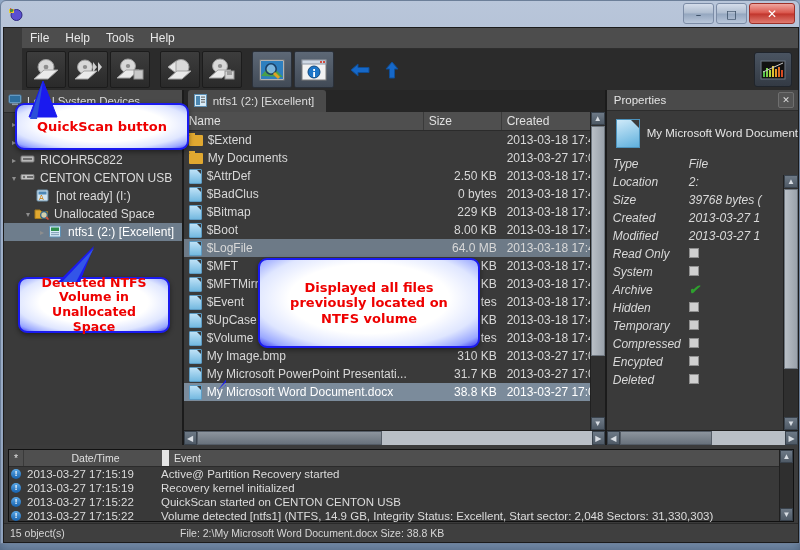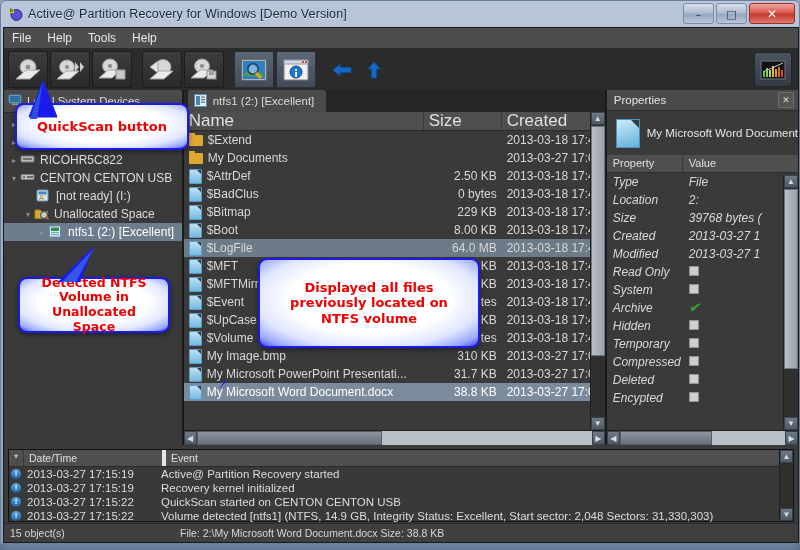--- a/index.html
+++ b/index.html
@@ -53,21 +53,21 @@
     border-color:#9c3028;
   }
   .wbtn i{position:absolute;left:50%;top:50%;transform:translate(-50%,-50%);
     font-style:normal;font-size:11px;color:#20344c;font-family:"DejaVu Sans",sans-serif;}
   .wbtn.close i{color:#fff;font-size:12px;font-weight:bold;}
 
   
   .appbody{
     position:absolute;left:2px;top:26px;width:796px;height:516px;
     background:#3b3b3b;
-    border:1px solid #1b1b1b;box-sizing:border-box;
+    border:1px solid #1b1b1b;box-sizing:border-box;padding-left:18px;
   }
   .menubar{
     height:20px;background:#4d4d4d;display:flex;align-items:center;gap:0px;
     border-bottom:1px solid #2e2e2e;
   }
   .menuitem{
     font-size:12px;color:#e8e8e8;padding:2px 8px;cursor:default;
   }
 
   .toolbar{
@@ -119,21 +119,21 @@
   .trow .ic{width:16px;height:14px;margin-right:4px;flex:none;position:relative;}
   .trow.sel{background:#6e7d8c;}
   .trow.sel .lbl{color:#ffffff;}
   .ind1{padding-left:4px;}
   .ind2{padding-left:18px;}
   .ind3{padding-left:32px;}
 
   
   .lv-head{
     display:flex;height:18px;background:#4f4f4f;border-bottom:1px solid #2b2b2b;
-    font-size:17px;color:#e0e0e0;align-items:center;
+    font-size:12px;color:#e0e0e0;align-items:center;
   }
   .lv-head div{padding-left:5px;box-sizing:border-box;border-right:1px solid #3a3a3a;height:18px;line-height:18px;}
   .col-name{width:240px;}
   .col-size{width:78px;text-align:right;padding-right:4px!important;}
   .col-created{flex:1;}
   .lv-row{display:flex;height:18px;align-items:center;font-size:12px;color:#d8d8d8;}
   .lv-row.sel{background:#7b8b9b;color:#fff;}
   .lv-row .c-name{width:240px;display:flex;align-items:center;gap:5px;padding-left:5px;box-sizing:border-box;white-space:nowrap;overflow:hidden;}
   .lv-row .c-size{width:78px;text-align:right;padding-right:5px;box-sizing:border-box;}
   .lv-row .c-created{flex:1;padding-left:5px;box-sizing:border-box;white-space:nowrap;}
@@ -176,21 +176,21 @@
   .hsb .thumb{position:absolute;top:0;bottom:0;background:linear-gradient(180deg,#8c949d,#69727c);border:1px solid #545c66;box-sizing:border-box;}
 
   
   .logpanel{
     position:absolute;left:4px;right:4px;top:421px;height:73px;
     background:#393939;border:1px solid #111;box-sizing:border-box;
   }
   .log-head{display:flex;height:16px;background:#4f4f4f;font-size:10.5px;color:#e0e0e0;
     align-items:center;border-bottom:1px solid #2b2b2b;}
   .log-head .h1{width:14px;text-align:center;border-right:1px solid #3a3a3a;height:16px;line-height:16px;}
-  .log-head .h2{width:133px;padding-left:5px;border-right:4px solid #e5e5e5;height:16px;line-height:16px;}
+  .log-head .h2{width:133px;padding-left:5px;border-right:7px solid #e5e5e5;height:16px;line-height:16px;text-align:center;}
   .log-head .h3{flex:1;padding-left:5px;}
   .log-row{display:flex;height:14px;align-items:center;font-size:11.5px;color:#dcdcdc;}
   .log-row .i{width:14px;display:flex;align-items:center;justify-content:center;}
   .log-row .dt{width:133px;padding-left:4px;box-sizing:border-box;}
   .log-row .ev{flex:1;padding-left:5px;white-space:nowrap;}
   .infoic{width:10px;height:10px;border-radius:50%;background:linear-gradient(180deg,#5aa8e8,#1661ad);
     color:#fff;font-size:8px;font-weight:bold;display:flex;align-items:center;justify-content:center;line-height:10px;}
 
   .statusbar{
     position:absolute;left:0;right:0;bottom:0;height:18px;background:#3f3f3f;
@@ -222,21 +222,20 @@
     <div class="titlebar">
       <div class="win-icon">
         <svg width="16" height="16" viewBox="0 0 16 16">
           <circle cx="9.5" cy="9" r="5.5" fill="#5b4fd0"></circle>
           <circle cx="9.5" cy="9" r="5.5" fill="none" stroke="#2f2a80" stroke-width="1"></circle>
           <path d="M2 3 l5 0 0 4 -5 0 z" fill="#e8cf3a"></path>
           <path d="M3 2 l4 2 -4 3 z" fill="#d64a2a"></path>
           <circle cx="4.5" cy="4.5" r="1.6" fill="#3b9a3b"></circle>
         </svg>
       </div>
-      <span class="title-text">Active@ Partition Recovery for Windows [Demo Version]</span>
       <div class="wbtns">
         <div class="wbtn">
             <i>–</i>
           </div>
         <div class="wbtn">
             <i>□</i>
           </div>
         <div class="wbtn close">
             <i>✕</i>
           </div>
@@ -592,24 +591,20 @@
 
         <div class="prop-panel">
           <div class="prop-title">
             <span>Properties</span>
             <span class="prop-x">✕</span>
           </div>
           <div class="prop-hero">
             <span class="bigfile"></span>
             <span style="white-space:nowrap;">My Microsoft Word Document</span>
           </div>
-          <div class="prop-head">
-            <div class="ph-k">Property</div>
-            <div class="ph-v">Value</div>
-          </div>
           <div id="proprows">
               <div class="prow">
                 <div class="k">Type</div>
                 <div class="v">File</div>
               </div>
               <div class="prow">
                 <div class="k">Location</div>
                 <div class="v">2:</div>
               </div>
               <div class="prow">
@@ -642,25 +637,25 @@
               </div>
               <div class="prow">
                 <div class="k">Temporary</div>
                 <div class="v"><span class="cbox"></span></div>
               </div>
               <div class="prow">
                 <div class="k">Compressed</div>
                 <div class="v"><span class="cbox"></span></div>
               </div>
               <div class="prow">
+                <div class="k">Encypted</div>
+                <div class="v"><span class="cbox"></span></div>
+              </div>
+              <div class="prow">
                 <div class="k">Deleted</div>
-                <div class="v"><span class="cbox"></span></div>
-              </div>
-              <div class="prow">
-                <div class="k">Encypted</div>
                 <div class="v"><span class="cbox"></span></div>
               </div>
             </div>
 
           <div class="vsb" style="top:85px;bottom:15px;">
             <div class="btn">▲</div>
             <div class="thumb" style="top:14px;height:180px;"></div>
             <div class="btn" style="position:absolute;bottom:0;left:0;right:0;">▼</div>
           </div>
           <div class="hsb">

